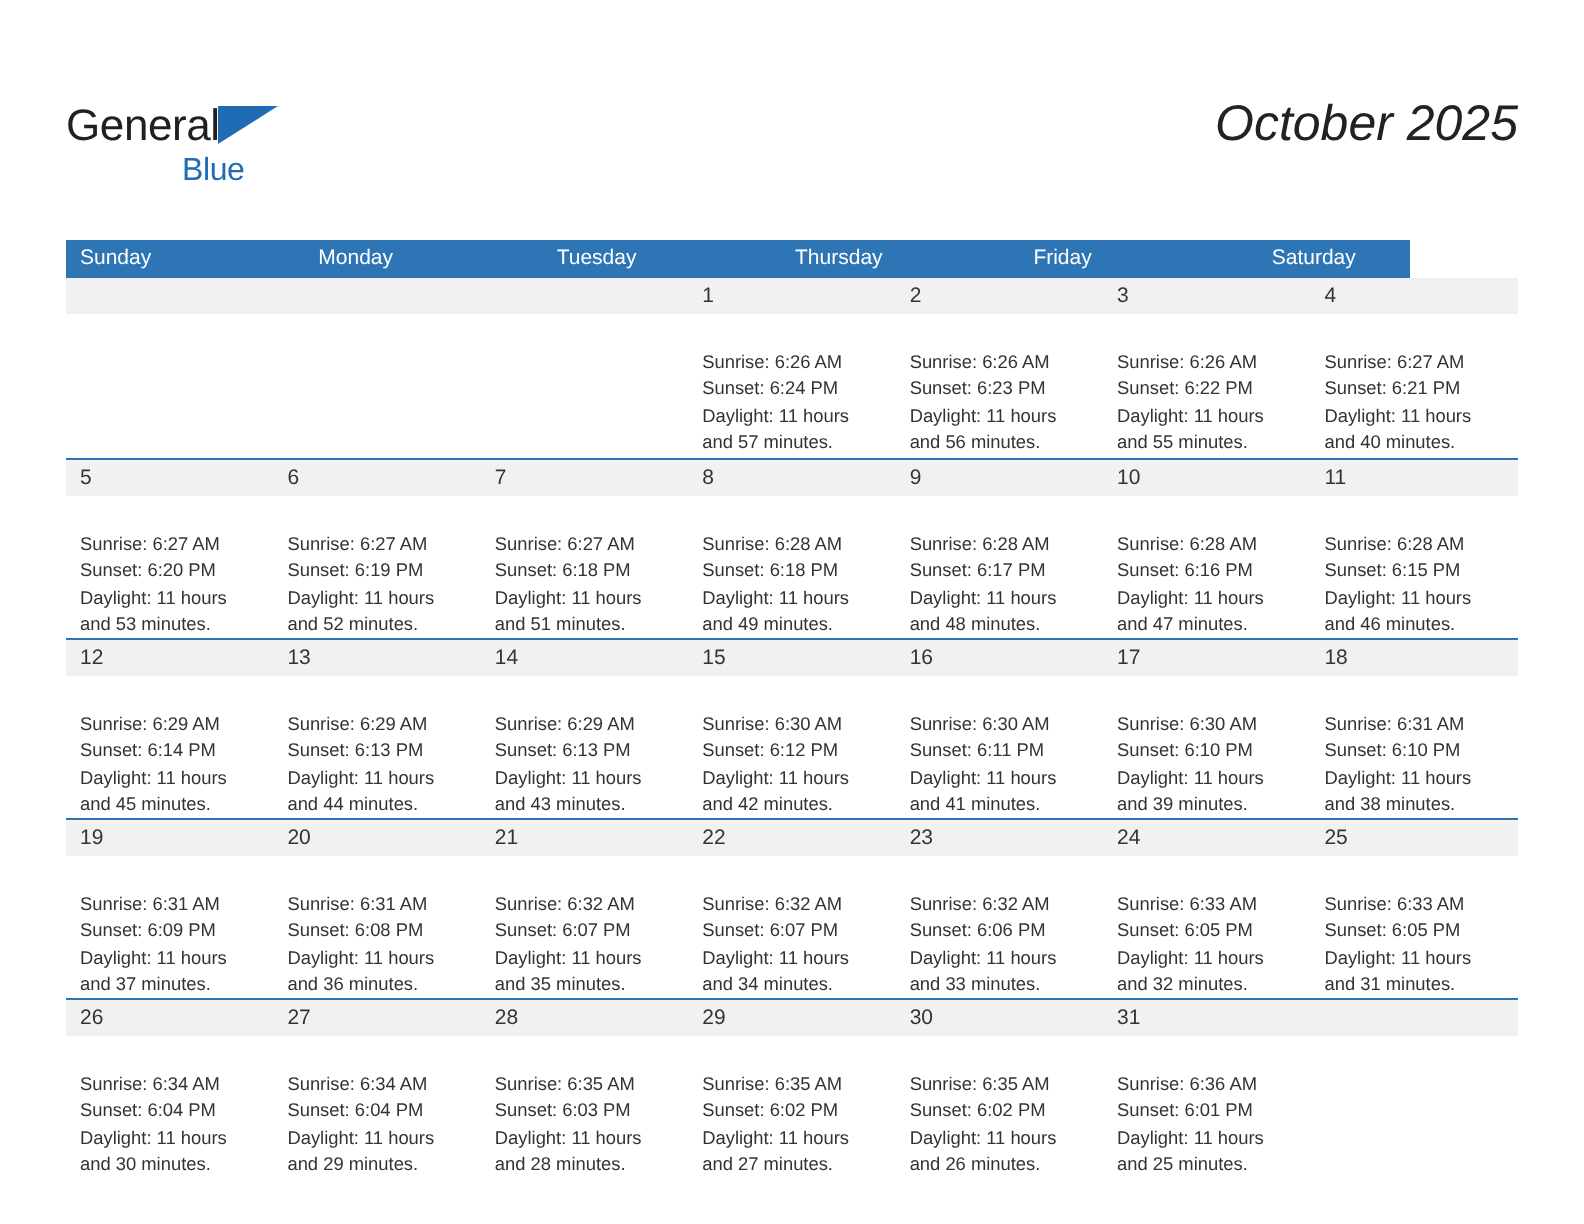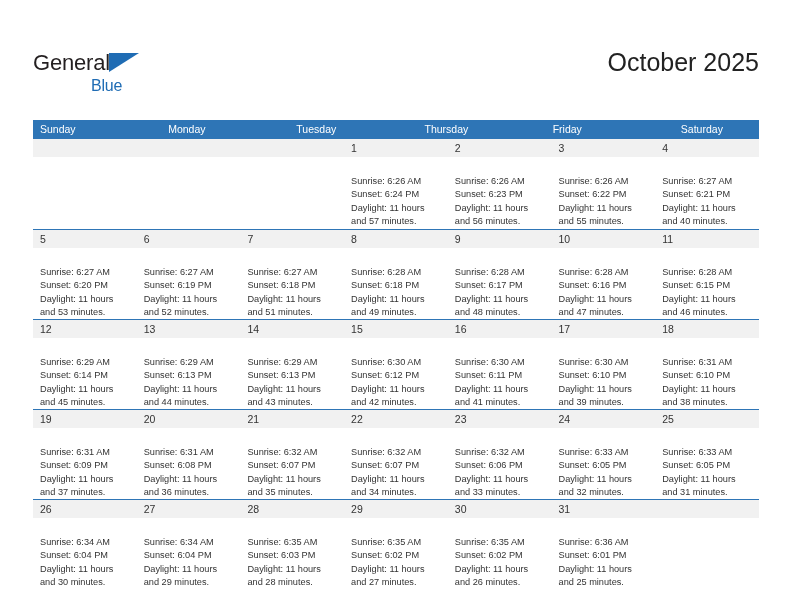--- a/index.html
+++ b/index.html
@@ -65,20 +65,21 @@
     color: #1f6cb4;
     letter-spacing: -0.2px;
     line-height: 26px;
   }
 
   .title-block {
     position: absolute;
     right: 0;
     top: 0;
     text-align: right;
+    font-style: italic;
   }
 
   .cal-title {
     font-size: 25px;
     color: #222222;
     font-weight: normal;
     line-height: 32px;
     white-space: nowrap;
   }
 
@@ -93,21 +94,21 @@
   
   .calendar {
     position: absolute;
     left: 33px;
     top: 104px;
     width: 726px;
   }
 
   .dow-row {
     display: flex;
-    width: 726px;
+    width: 672px;
     height: 19px;
     background: #2e75b6;
     gap: 43px;
   }
 
   .dow-cell {
     width: 103.714px;
     height: 19px;
     color: #ffffff;
     font-size: 10.5px;

